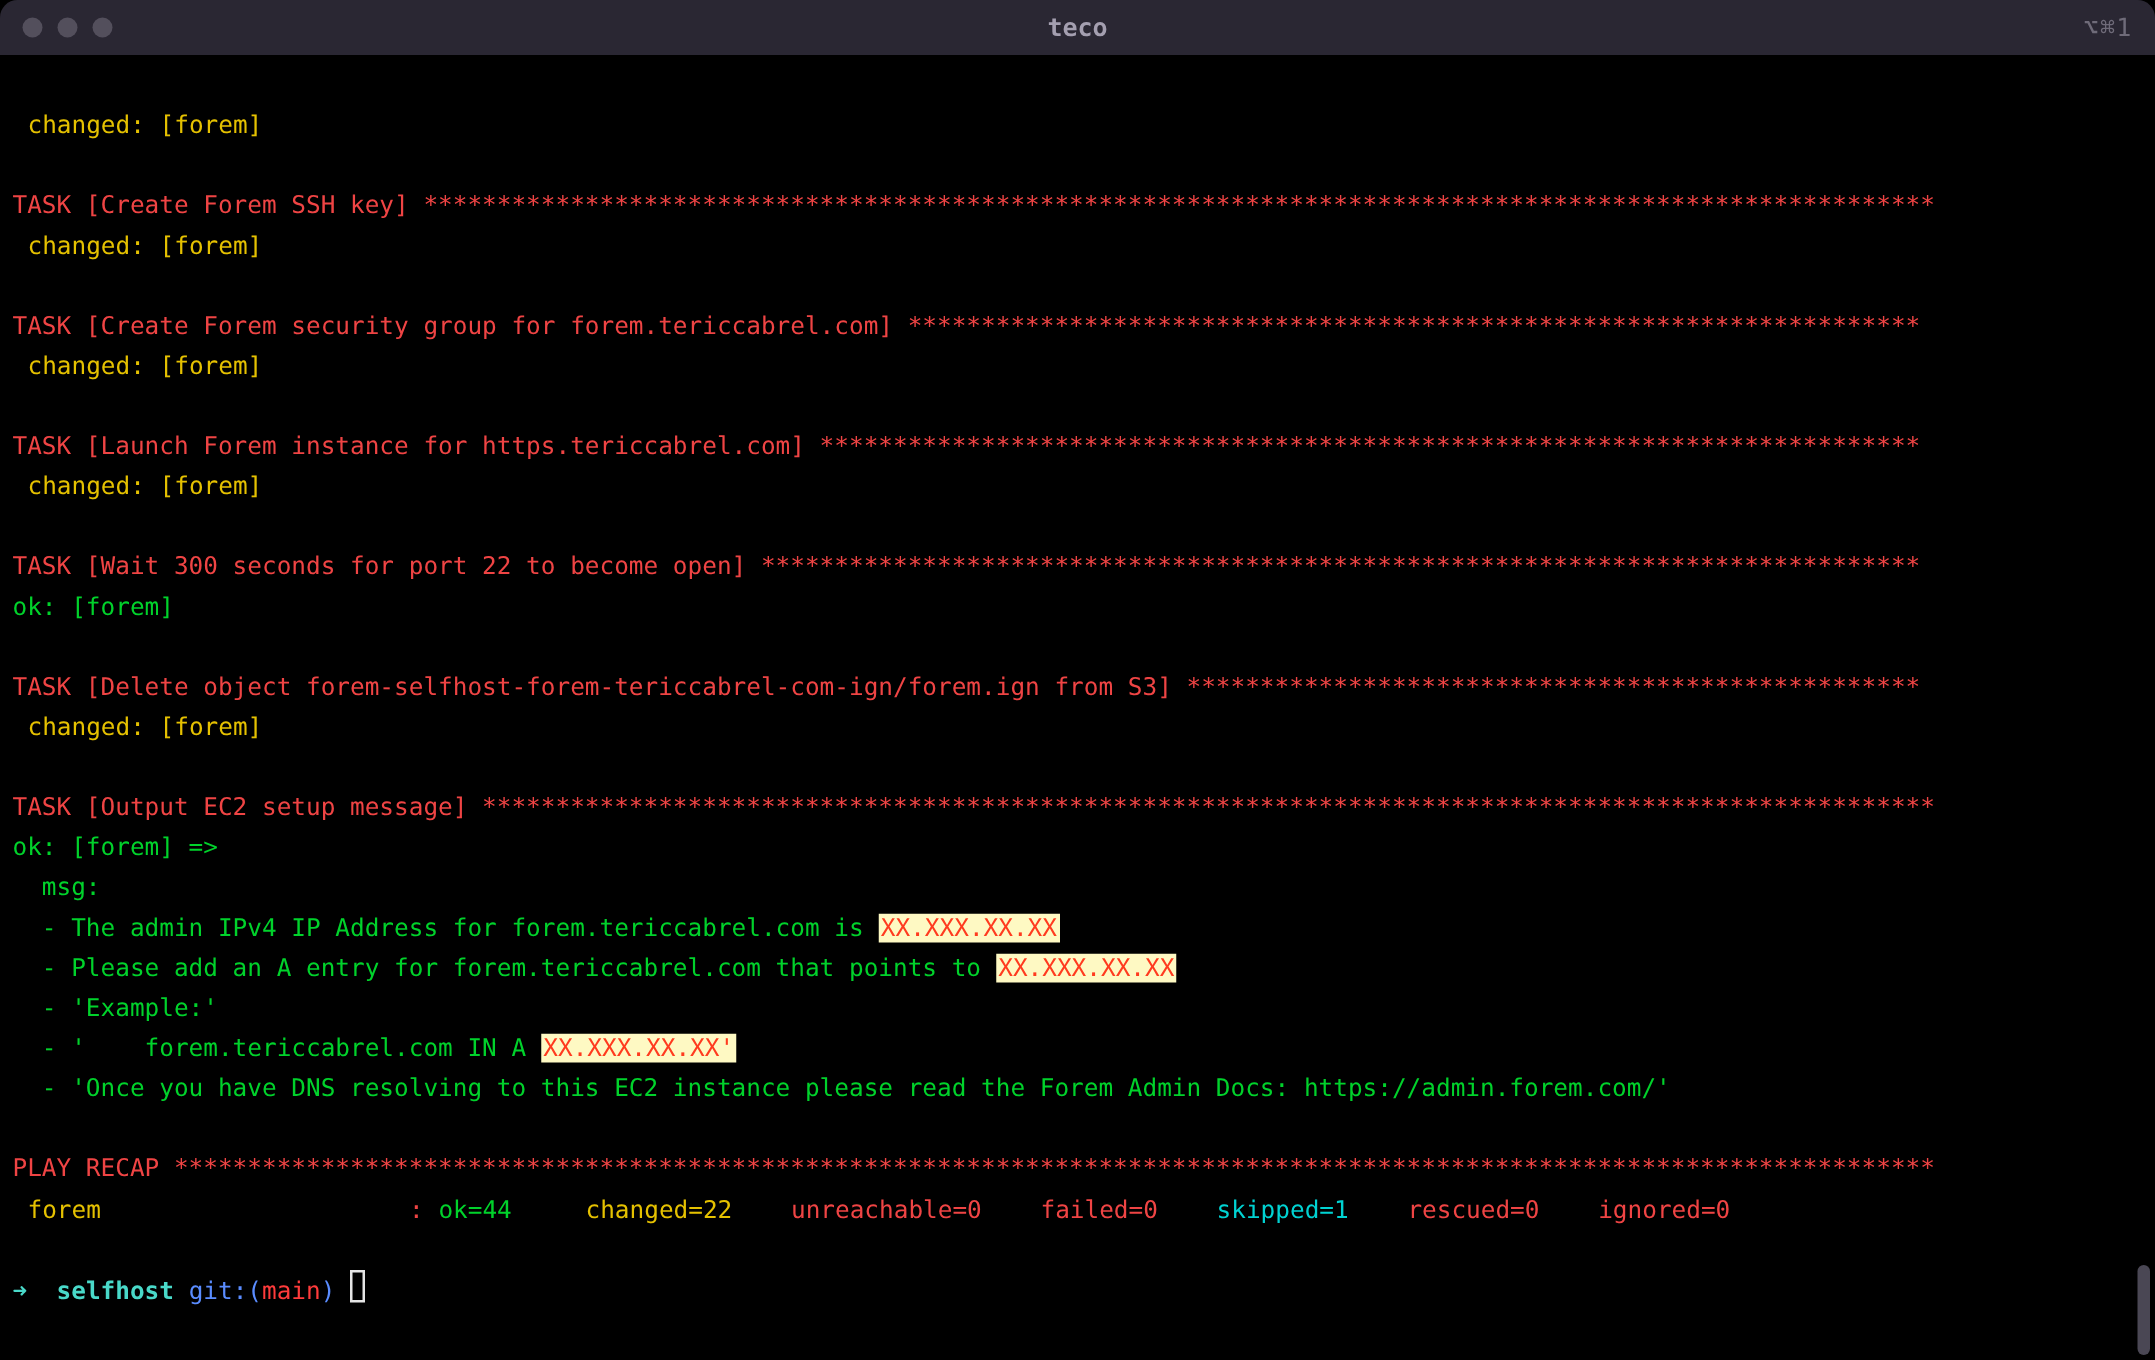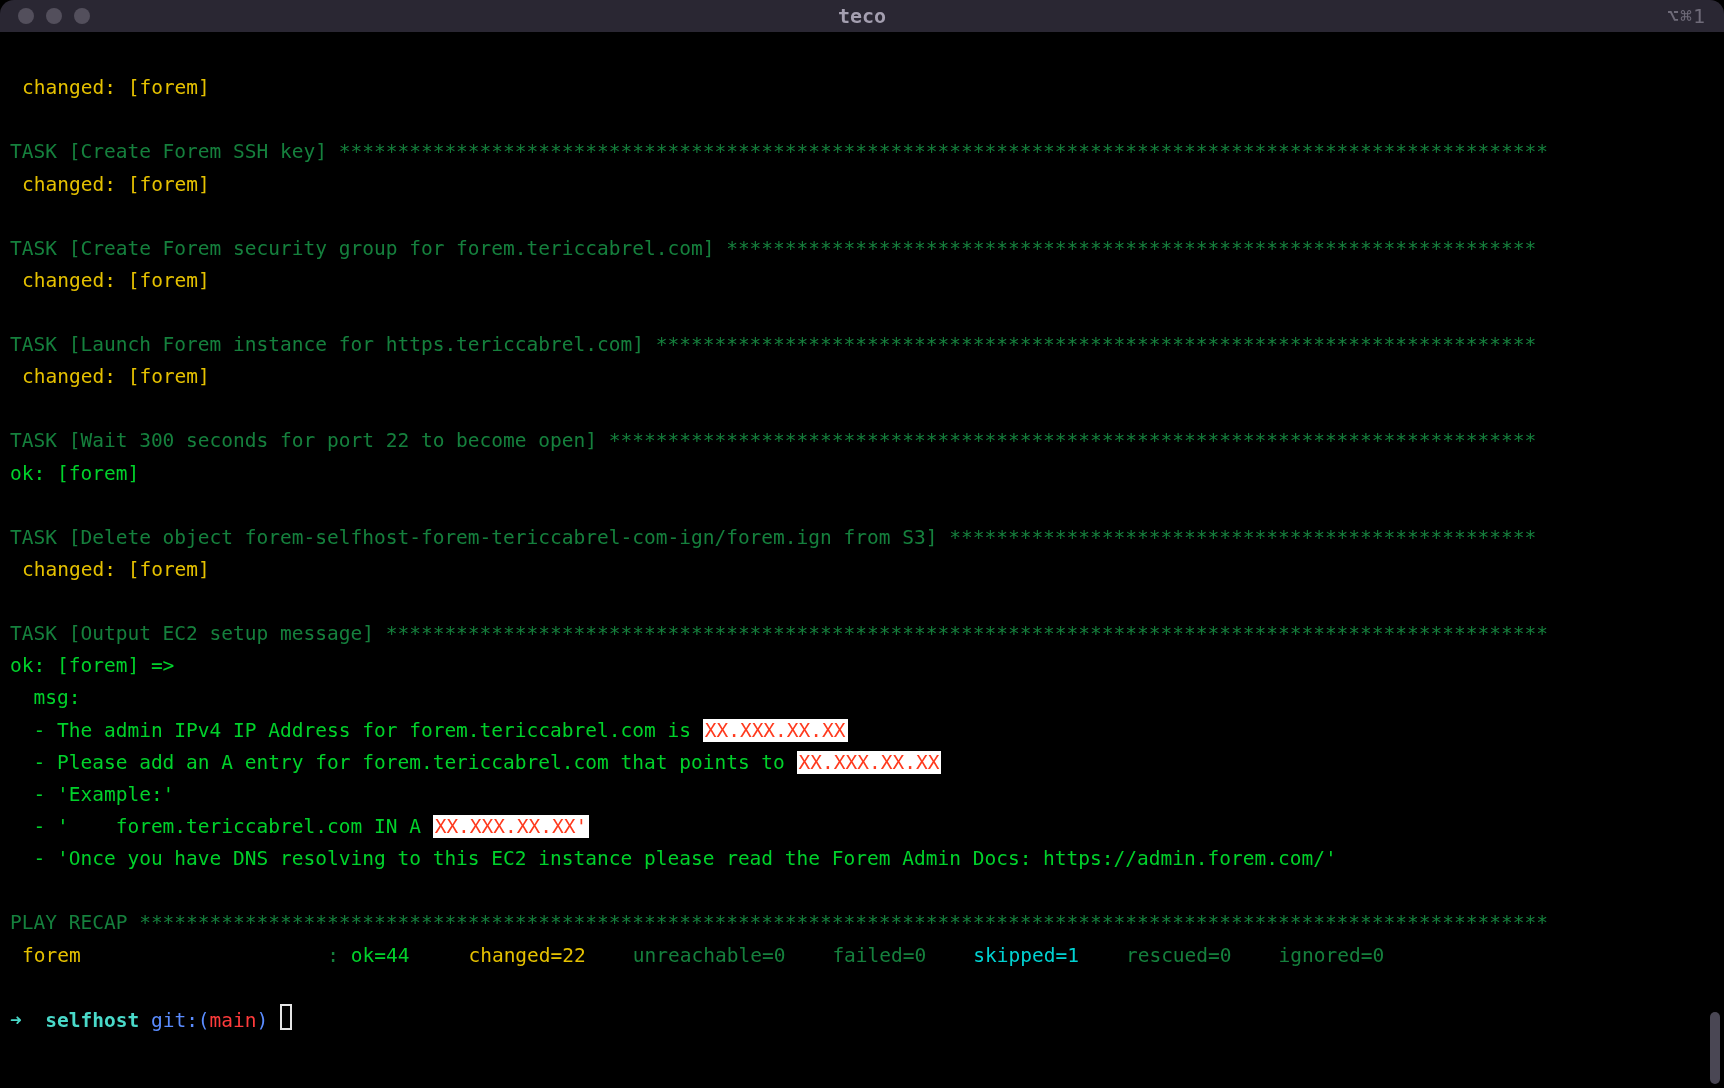--- a/index.html
+++ b/index.html
@@ -7,21 +7,21 @@
       width: 1724px;
       height: 1088px;
       background: #000;
       font-family: "Menlo", "Monaco", "Consolas", monospace;
       font-size: 19.5px;
       line-height: 1.65;
       overflow: hidden;
       position: relative;
     }
     .titlebar {
-      height: 32px;
+      height: 44px;
       background: #2a2733;
       border-radius: 14px 14px 0 0;
       display: flex;
       align-items: center;
       padding: 0 18px;
       position: relative;
     }
     .traffic {
       display: flex;
       gap: 12px;
@@ -49,23 +49,23 @@
     }
     .term {
       padding: 8px 10px 10px 10px;
       white-space: pre;
       color: #dcdcdc;
       letter-spacing: 0;
     }
     .yellow { color: #e5c100; margin-left: 12px; }
     .green  { color: #00d22b; }
     .cyan   { color: #00d2d2; }
-    .white  { color: #15803d; margin-top: 28px; }
+    .white  { color: #ef4444; margin-top: 28px; }
     .redact {
-      background: #ffffff;
+      background: #fef9c3;
       color: #ff3b1f;
       padding: 0 2px;
     }
     .cursor {
       display: inline-block;
       width: 12px;
       height: 26px;
       border: 2px solid #e5e5e5;
       vertical-align: text-bottom;
       margin-bottom: 2px;

